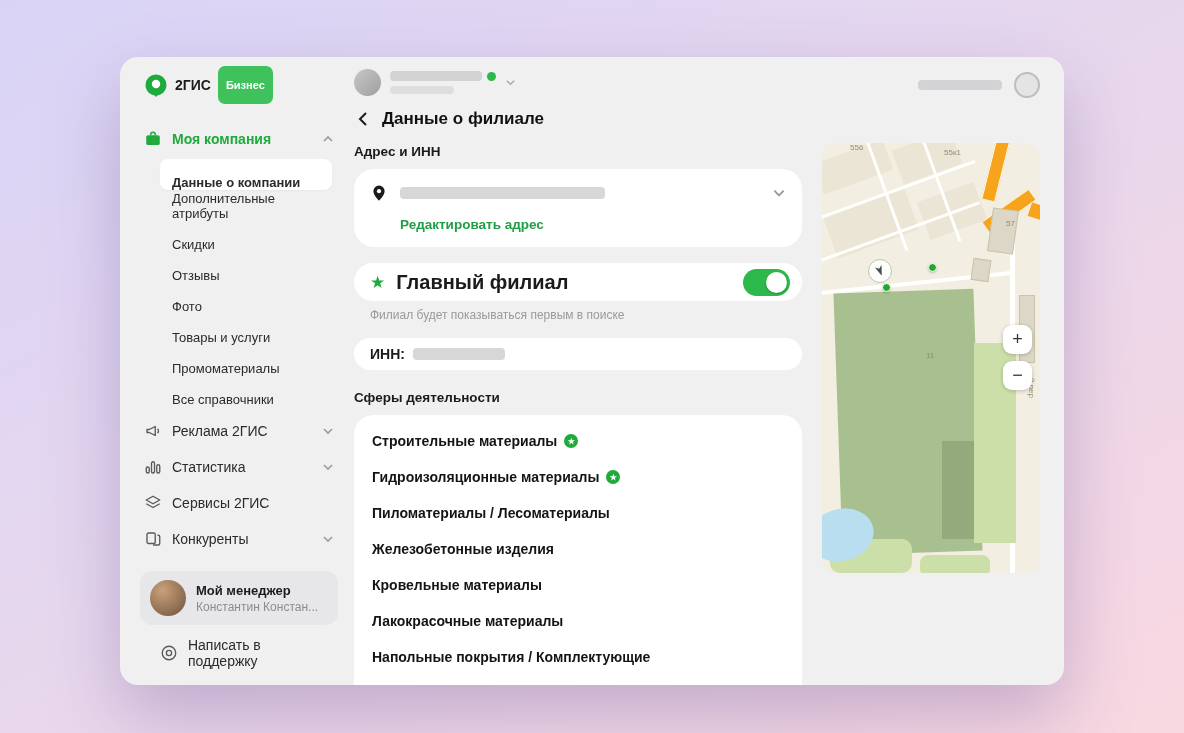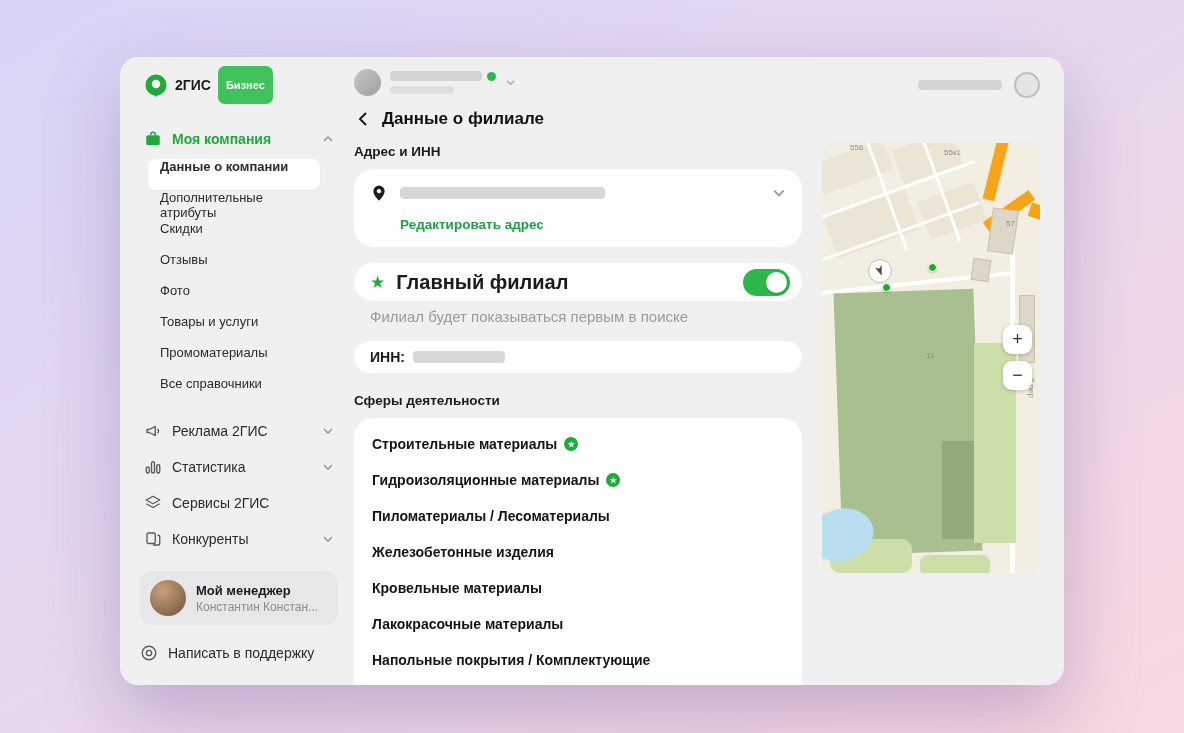--- a/index.html
+++ b/index.html
@@ -18,27 +18,27 @@
   .sidebar { position:absolute; left:0; top:0; width:232px; height:100%; padding:14px 0 12px 0; }
   .logo-row { display:flex; align-items:center; gap:7px; padding-left:24px; height:28px; }
   .logo-mark { width:24px; height:24px; display:block; }
   .logo-text { font-size:14px; font-weight:bold; color:#1b1b1b; }
   .logo-badge { background:#3fc25c; color:#fff; font-size:11px; font-weight:bold; padding:13px 8px; border-radius:7px; }
   .nav { margin-top:22px; }
   .nav-row { display:flex; align-items:center; gap:10px; height:36px; padding:0 18px 0 24px; font-size:14px; color:#2b2b2b; cursor:pointer; }
   .nav-row .chev { margin-left:auto; }
   .nav-row.company { color:#1faa3c; font-weight:bold; }
   .sub-list { margin:2px 0 6px 0; }
-  .sub-item { margin-left:28px; width:172px; height:31px; display:flex; align-items:flex-start; padding-left:12px; font-size:13px; color:#2b2b2b; border-radius:8px; cursor:pointer; }
+  .sub-item { margin-left:40px; width:172px; height:31px; display:flex; align-items:flex-end; padding-left:12px; font-size:13px; color:#2b2b2b; border-radius:8px; cursor:pointer; }
   .sub-item.active { background:#ffffff; font-weight:bold; box-shadow:0 1px 2px rgba(0,0,0,.04); }
   .manager-card { margin:14px 14px 0 20px; background:#e7e7e9; border-radius:12px; padding:9px 10px; display:flex; gap:10px; align-items:center; cursor:pointer; }
   .avatar { width:36px; height:36px; border-radius:50%; background:radial-gradient(circle at 35% 30%,#caa07a,#8a6a4f 70%,#5f4632); flex:none; }
   .manager-title { font-size:13px; font-weight:bold; color:#1b1b1b; }
   .manager-name { font-size:12px; color:#8c8c8c; margin-top:2px; white-space:nowrap; overflow:hidden; text-overflow:ellipsis; max-width:130px; }
-  .support-row { display:flex; align-items:center; gap:10px; padding:0 18px 0 20px; height:44px; margin-top:6px; font-size:14px; color:#2b2b2b; cursor:pointer; }
+  .support-row { display:flex; align-items:center; gap:10px; padding:0 18px 0 40px; height:44px; margin-top:6px; font-size:14px; color:#2b2b2b; cursor:pointer; }
   
   .content { position:absolute; left:232px; top:0; right:0; bottom:0; }
   .topbar { position:absolute; left:0; top:12px; right:24px; height:34px; }
   .tb-user { position:absolute; left:2px; top:0; display:flex; align-items:center; gap:9px; cursor:pointer; }
   .tb-avatar { width:27px; height:27px; border-radius:50%; background:linear-gradient(135deg,#c7c7c7,#9f9f9f); }
   .blur-bar { background:#d3d3d5; border-radius:4px; }
   .tb-lines { display:flex; flex-direction:column; gap:5px; }
   .tb-line1 { display:flex; align-items:center; gap:5px; }
   .dot-green { width:9px; height:9px; border-radius:50%; background:#2db84b; }
   .tb-right { position:absolute; right:0; top:3px; display:flex; align-items:center; gap:12px; }
@@ -53,21 +53,21 @@
   .addr-row { display:flex; align-items:center; gap:12px; height:40px; padding:0 16px; cursor:pointer; }
   .addr-blur { width:205px; height:12px; background:#d7d7d9; border-radius:4px; }
   .addr-row .chev { margin-left:auto; }
   .edit-link-row { padding:2px 16px 10px 46px; }
   .edit-link { font-size:13.5px; font-weight:bold; color:#1f9e46; cursor:pointer; }
   .branch-card { display:flex; align-items:center; gap:11px; height:38px; padding:0 12px 0 16px; }
   .star { color:#1faa3c; font-size:17px; line-height:1; }
   .branch-label { font-size:20px; font-weight:bold; }
   .toggle { margin-left:auto; width:47px; height:27px; border-radius:14px; background:#2db84b; position:relative; cursor:pointer; }
   .toggle .knob { position:absolute; right:3px; top:3px; width:21px; height:21px; border-radius:50%; background:#fff; box-shadow:0 1px 2px rgba(0,0,0,.25); }
-  .hint { font-size:15px; color:#9a9a9a; margin:7px 0 16px 16px; }
+  .hint { font-size:12px; color:#9a9a9a; margin:7px 0 16px 16px; }
   .inn-card { display:flex; align-items:center; gap:8px; height:18px; padding:16px 16px; margin-bottom:20px; }
   .inn-label { font-size:14px; font-weight:bold; }
   .inn-blur { width:92px; height:12px; background:#d7d7d9; border-radius:4px; }
   .spheres-card { padding:8px 0 6px 0; }
   .sphere-row { display:flex; align-items:center; gap:7px; height:36px; padding:0 18px; font-size:14px; font-weight:bold; color:#141414; cursor:pointer; }
   .vbadge { width:14px; height:14px; border-radius:50%; background:#1faa3c; color:#fff; font-size:8px; display:flex; align-items:center; justify-content:center; flex:none; }
   
   .map { position:absolute; right:24px; top:86px; width:218px; height:430px; border-radius:12px; overflow:hidden; background:#f2eee1; cursor:grab; }
   .map div, .map span { position:absolute; }
   .m-block { background:#eae5d4; }

